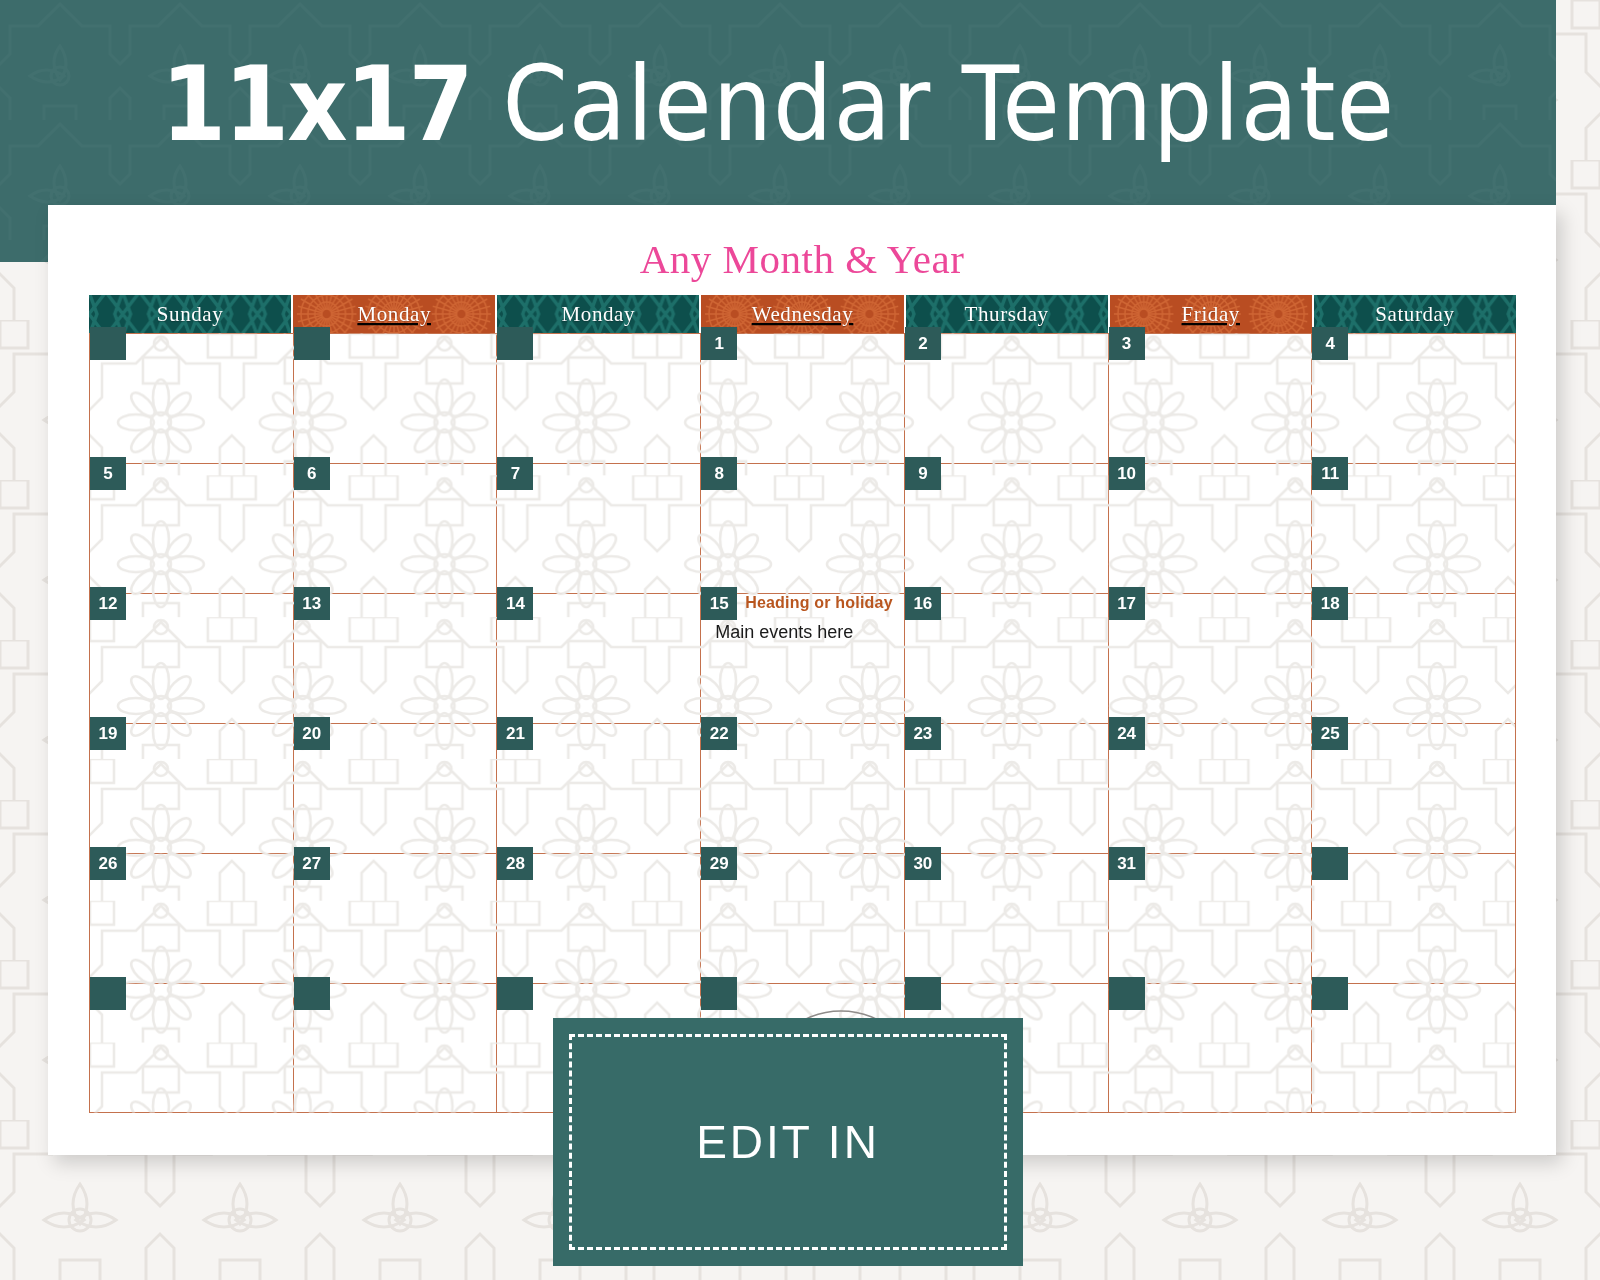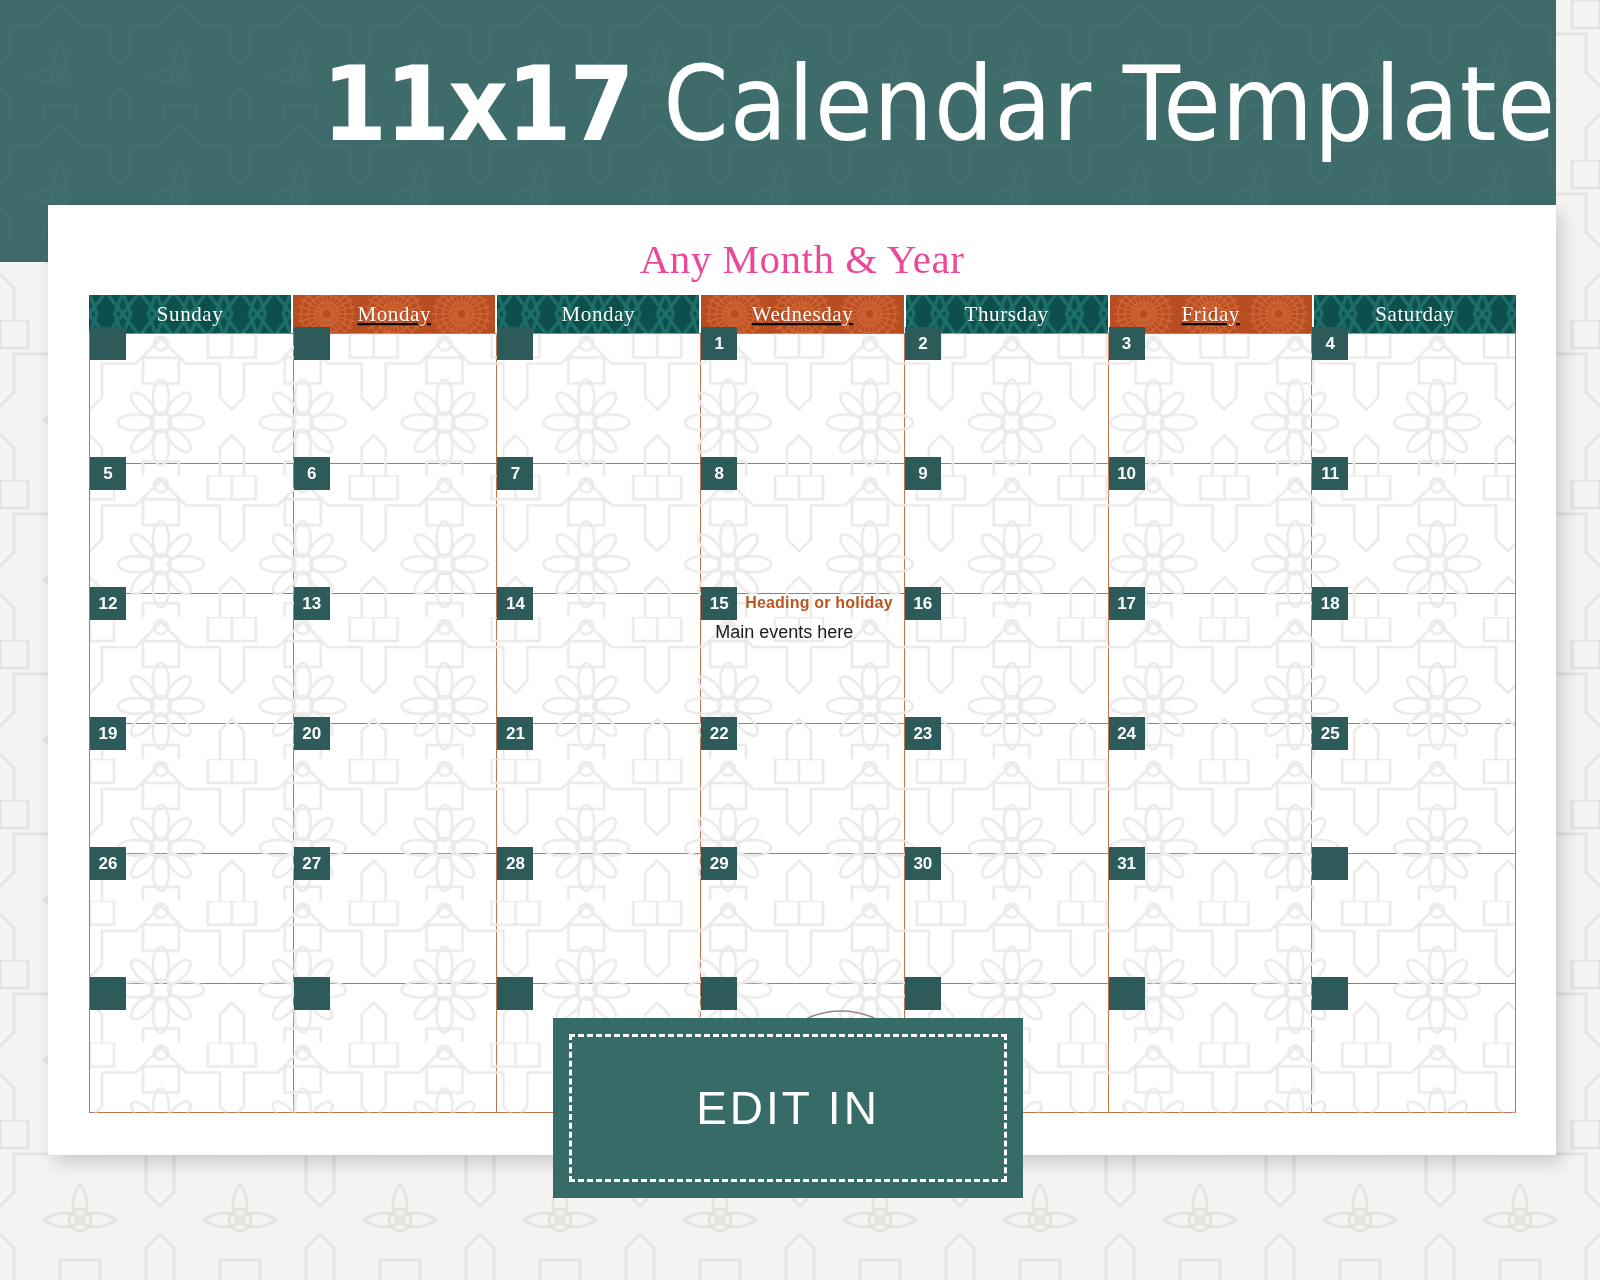--- a/index.html
+++ b/index.html
@@ -39,21 +39,21 @@
   }
   .banner-pattern {
     position: absolute;
     inset: 0;
     opacity: .30;
   }
   .banner-title {
     position: absolute;
     left: 0; right: 0;
     top: 48px;
-    text-align: right;
+    text-align: center;
     color: #ffffff;
     font-family: "Liberation Sans Narrow", "DejaVu Sans Condensed", "Liberation Sans", sans-serif;
     font-size: 104px;
     line-height: 1.08;
     white-space: nowrap;
     letter-spacing: 0px;
     z-index: 3;
   }
   .title-bold {
     font-weight: bold;
@@ -220,21 +220,21 @@
     z-index: 8;
     pointer-events: none;
   }
 
   
   .edit-badge {
     position: absolute;
     left: 553px;
     top: 1018px;
     width: 470px;
-    height: 180px;
+    height: 248px;
     background-color: #376b68;
     z-index: 12;
     display: flex;
     align-items: center;
     justify-content: center;
   }
   .edit-badge-inner {
     position: absolute;
     left: 16px; top: 16px; right: 16px; bottom: 16px;
     border: 3px dashed #ffffff;

